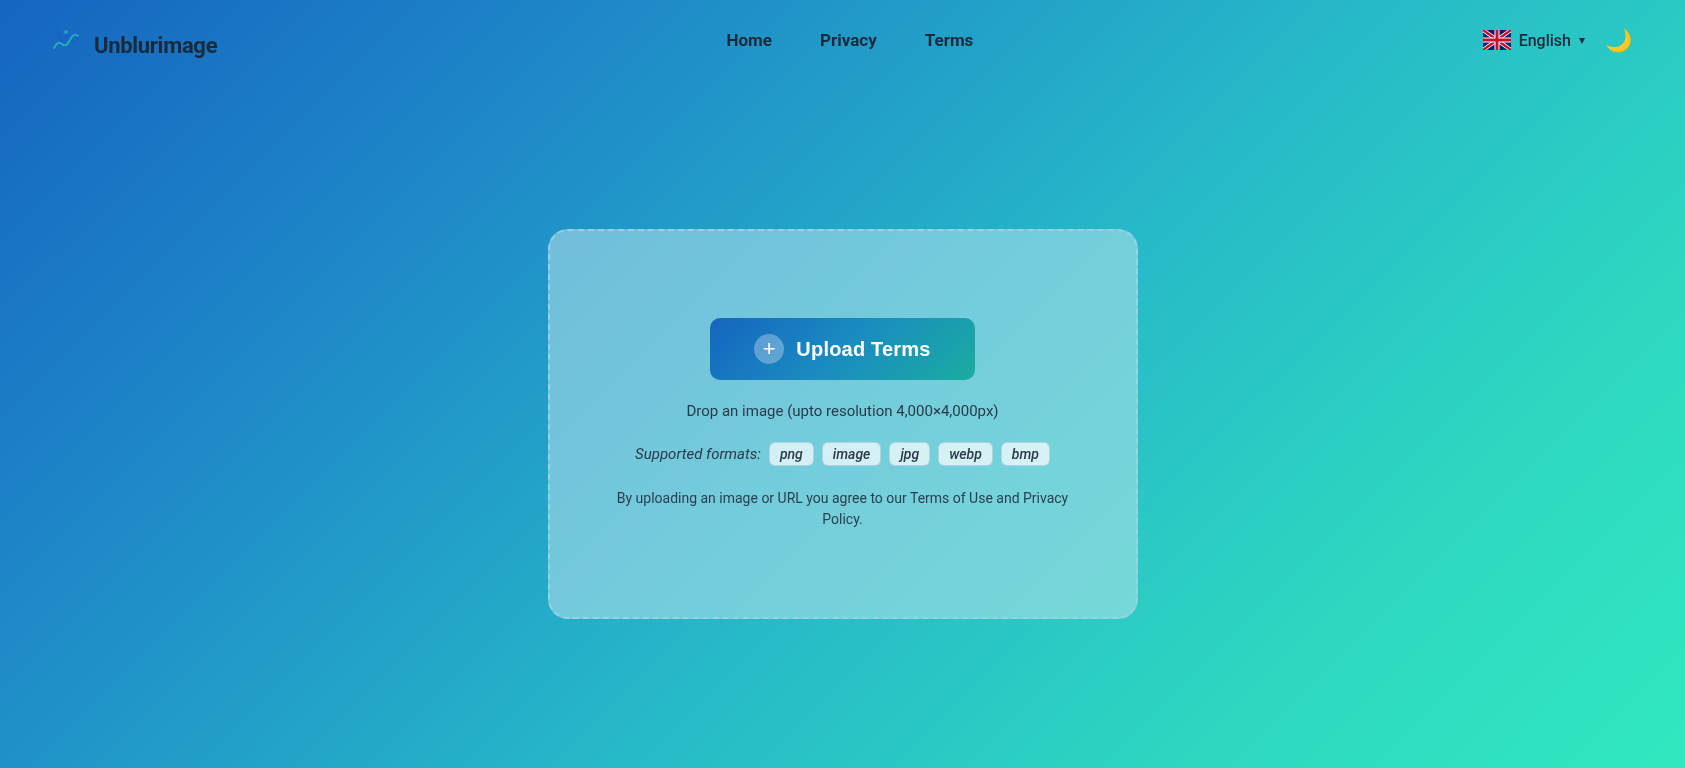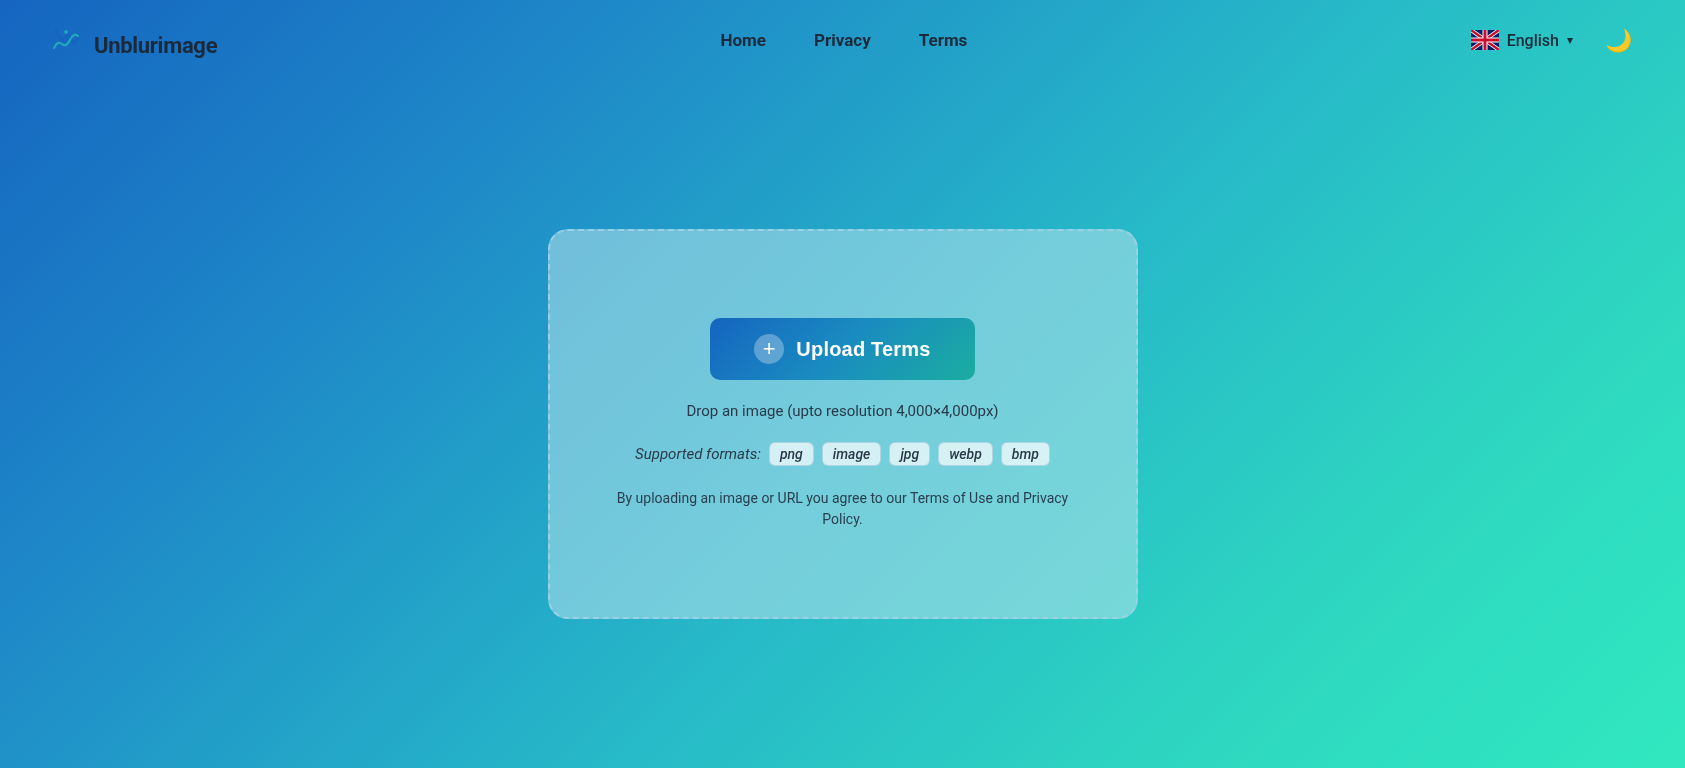--- a/index.html
+++ b/index.html
@@ -53,21 +53,21 @@
     nav a {
       text-decoration: none;
       color: #1a2a3a;
       font-size: 17px;
       font-weight: 700;
     }
 
     .header-right {
       display: flex;
       align-items: center;
-      gap: 28px;
+      gap: 16px;
     }
 
     .language-selector {
       display: flex;
       align-items: center;
       gap: 8px;
       cursor: pointer;
       font-size: 16px;
       font-weight: 500;
       color: #1a2a3a;

